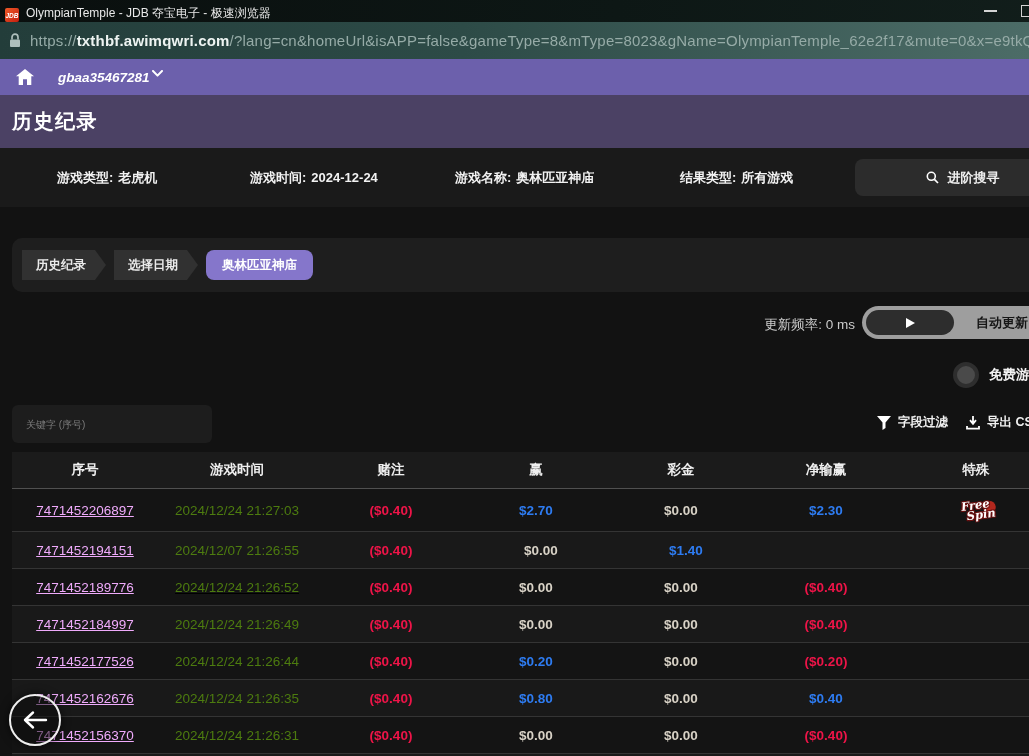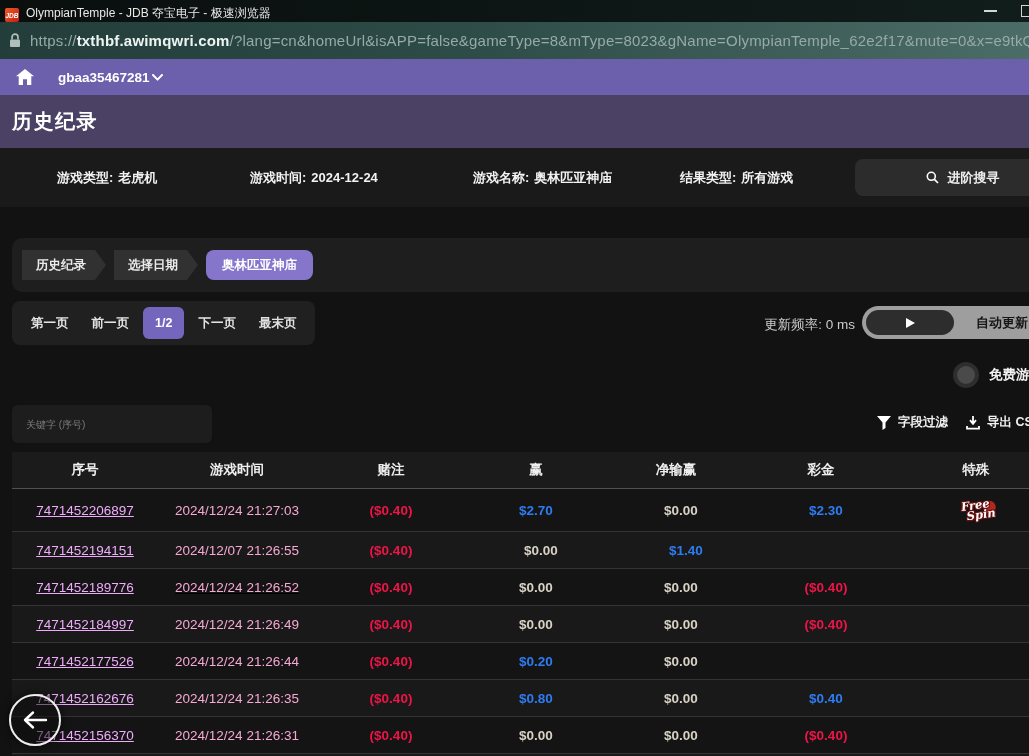--- a/index.html
+++ b/index.html
@@ -15,30 +15,30 @@
   .win-controls{position:absolute;right:-4px;top:0;height:22px;display:flex;align-items:center;gap:24px;}
   .min-glyph{width:13px;height:2px;background:#d4d4d4;}
   .max-glyph{width:10px;height:10px;border:1.5px solid #d4d4d4;background:transparent;}
   .urlbar{position:absolute;top:22px;left:0;width:100%;height:37px;box-sizing:border-box;
           background:linear-gradient(90deg,#233d3a,#2d4b47 45%,#4c6c67);display:flex;align-items:center;padding-left:9px;}
   .url-text{font-size:15px;color:#96aba7;white-space:nowrap;margin-left:9px;letter-spacing:.2px;}
   .url-domain{color:#eef4f2;font-weight:bold;}
   
   .purple-nav{position:absolute;top:59px;left:0;width:100%;height:36px;background:#6c60ac;display:flex;align-items:center;}
   .home-wrap{margin-left:16px;display:flex;align-items:center;}
-  .nav-user{margin-left:24px;color:#fff;font-weight:bold;font-size:13.5px;display:flex;align-items:center;gap:2px;}
+  .nav-user{margin-left:24px;color:#fff;font-weight:bold;font-size:13.5px;display:flex;align-items:flex-start;gap:2px;font-style:italic;}
   .page-title-bar{position:absolute;top:95px;left:0;width:100%;height:53px;background:#4b4164;display:flex;align-items:center;}
   .page-title{color:#fff;font-size:20px;font-weight:bold;margin-left:12px;letter-spacing:1.5px;}
   
   .filterbar{position:absolute;top:148px;left:0;width:1100px;height:59px;background:#1a1a1a;}
   .filter-item{position:absolute;top:0;height:59px;display:flex;align-items:center;gap:5px;
                color:#f2f2f2;font-size:13px;font-weight:bold;cursor:pointer;white-space:nowrap;}
   .filter-item:nth-of-type(1){left:57px;}
   .filter-item:nth-of-type(2){left:250px;}
-  .filter-item:nth-of-type(3){left:473px;}
+  .filter-item:nth-of-type(3){left:455px;}
   .filter-item:nth-of-type(4){left:680px;}
   .adv-btn{position:absolute;left:855px;top:11px;width:215px;height:37px;background:#2c2c2c;border:none;
            border-radius:8px;color:#f0f0f0;font-size:13px;font-weight:bold;display:flex;align-items:center;
            justify-content:center;gap:9px;cursor:pointer;}
   
   .bc-panel{position:absolute;top:238px;left:12px;width:1088px;height:54px;background:#1e1e1e;border-radius:10px;
             display:flex;align-items:center;padding-left:10px;box-sizing:border-box;gap:8px;}
   .bc-chip{height:30px;display:flex;align-items:center;padding:0 20px 0 14px;background:#313131;color:#eaeaea;
            font-size:12.5px;font-weight:bold;cursor:pointer;
            clip-path:polygon(0 0,calc(100% - 11px) 0,100% 50%,calc(100% - 11px) 100%,0 100%);}
@@ -67,21 +67,21 @@
   .tool{display:flex;align-items:center;gap:7px;color:#f0f0f0;font-size:12.5px;font-weight:bold;cursor:pointer;}
   
   .table{position:absolute;left:12px;top:452px;width:1044px;}
   .thead{display:flex;height:36px;background:#1b1b1b;border-bottom:1px solid #505050;}
   .th{display:flex;align-items:center;justify-content:center;color:#efefef;font-size:13.5px;font-weight:bold;}
   .tr{display:flex;height:36px;border-bottom:1px solid #343434;background:#141414;}
   .tr:nth-child(even){background:#191919;}
   .tr.tall{height:42px;}
   .td{display:flex;align-items:center;justify-content:center;font-size:13.5px;}
   .id-link{color:#f0abfc;text-decoration:underline;cursor:pointer;}
-  .c-time{color:#f9a8d4;}
+  .c-time{color:#4d7c0f;}
   .c-red{color:#ee1448;font-weight:bold;}
   .c-blue{color:#2e7cf2;font-weight:bold;}
   .c-plain{color:#d8d2c6;font-weight:bold;}
   .partial-row{height:40px;background:#191919;position:relative;}
   
   .freespin{position:relative;transform:rotate(-8deg);font-family:"DejaVu Serif","Liberation Serif",serif;
             font-style:italic;font-weight:bold;font-size:11.5px;line-height:10px;color:#fff;text-align:center;}
   .freespin .blob{position:absolute;right:-1px;top:3px;width:12px;height:12px;border-radius:50%;background:#b3281e;z-index:0;}
   .freespin i{display:block;position:relative;z-index:1;font-style:italic;
               text-shadow:1px 1px 0 #6e1111,-1px 1px 0 #6e1111,1px -1px 0 #6e1111,-1px -1px 0 #6e1111;}
@@ -160,27 +160,20 @@
       <span>进阶搜寻</span>
     </button>
   </div>
 
   <div class="bc-panel" id="bc-panel">
       <div class="bc-chip">历史纪录</div>
       <div class="bc-chip">选择日期</div>
       <div class="bc-chip active">奥林匹亚神庙</div>
     </div>
 
-  <div class="pagination" id="pagination">
-      <button class="page-btn">第一页</button>
-      <button class="page-btn">前一页</button>
-      <button class="page-btn active">1/2</button>
-      <button class="page-btn">下一页</button>
-      <button class="page-btn">最末页</button>
-    </div>
 
   <div class="refresh-label">更新频率: 0 ms</div>
   <div class="auto-pill">
     <div class="play-knob">
       <svg width="9" height="10" viewBox="0 0 9 10">
           <path d="M0 0 L9 5 L0 10 Z" fill="#fff"></path>
         </svg>
     </div>
     <div class="auto-label">自动更新</div>
   </div>
@@ -207,22 +200,22 @@
       <span>导出 CSV</span>
     </div>
   </div>
 
   <div class="table">
     <div class="thead" id="thead">
         <div class="th" style="width: 146px;">序号</div>
         <div class="th" style="width: 158px;">游戏时间</div>
         <div class="th" style="width: 150px;">赌注</div>
         <div class="th" style="width: 140px;">赢</div>
+        <div class="th" style="width: 150px;">彩金</div>
         <div class="th" style="width: 140px;">净输赢</div>
-        <div class="th" style="width: 150px;">彩金</div>
         <div class="th" style="width: 160px;">特殊</div>
       </div>
     <div id="tbody">
         <div class="tr tall">
           <div class="td" style="width: 146px;">
             <span class="id-link">7471452206897</span>
           </div>
           <div class="td" style="width: 158px;">
             <span class="c-time">2024/12/24 21:27:03</span>
           </div>
@@ -315,20 +308,23 @@
           </div>
           <div class="td" style="width: 150px;">
             <span class="c-red">($0.40)</span>
           </div>
           <div class="td" style="width: 140px;">
             <span class="c-blue">$0.20</span>
           </div>
           <div class="td" style="width: 150px;">
             <span class="c-plain">$0.00</span>
           </div>
+          <div class="td" style="width: 140px;">
+            <span class="c-red">($0.20)</span>
+          </div>
           <div class="td" style="width: 160px;"></div>
         </div>
         <div class="tr">
           <div class="td" style="width: 146px;">
             <span class="id-link">7471452162676</span>
           </div>
           <div class="td" style="width: 158px;">
             <span class="c-time">2024/12/24 21:26:35</span>
           </div>
           <div class="td" style="width: 150px;">

